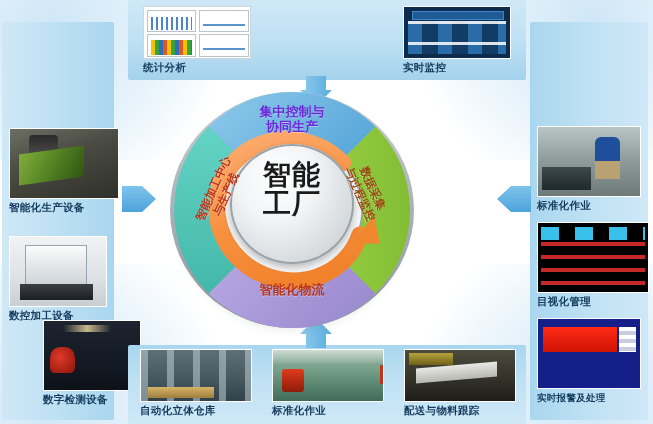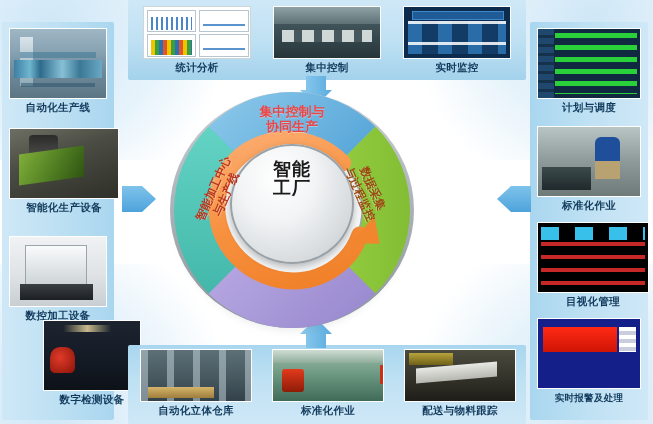--- a/index.html
+++ b/index.html
@@ -29,21 +29,21 @@
   .band.top{left:128px;top:0px;width:398px;height:80px;
     background:linear-gradient(180deg,#cfe8f7 0%,#bfe1f3 50%,#a4d2ec 100%);}
   .band.bottom{left:128px;top:345px;width:398px;height:79px;
     background:linear-gradient(180deg,#a9d6ef 0%,#bfe1f3 45%,#cfe8f7 100%);}
   .band.left{left:2px;top:22px;width:112px;height:398px;
     background:linear-gradient(90deg,#cfe8f7 0%,#bfe1f3 45%,#a9d6ef 100%);}
   .band.right{left:530px;top:22px;width:118px;height:398px;
     background:linear-gradient(90deg,#a9d6ef 0%,#bfe1f3 50%,#cfe8f7 100%);}
 
   
-  .card{position:absolute;text-align:center;}
+  .card{position:absolute;text-align:left;}
   .thumb{width:100%;height:calc(100% - 17px);border:1px solid #ffffff;
     box-sizing:border-box;overflow:hidden;position:relative;background:#7b8a96;}
   .cap{height:17px;line-height:17px;font-size:10.5px;font-weight:bold;color:#123a5c;
     letter-spacing:.3px;white-space:nowrap;}
   .cap.sm{font-size:9.5px;}
   .ph-line{background:
       linear-gradient(180deg,#9fb6c4 0%,#8aa4b4 30%,#6f8c9c 60%,#5c7585 100%);}
   .ph-line:after{content:"";position:absolute;left:4%;top:45%;width:92%;height:26%;
     background:linear-gradient(90deg,#3e7fa3,#6fb6cf 18%,#2e6b8c 30%,#87c0d6 55%,#3a7896 75%,#6aa8c4);
     box-shadow:0 -14px 0 -6px rgba(60,120,150,.55),0 16px 0 -7px rgba(40,80,105,.5);}
@@ -158,32 +158,32 @@
     background:linear-gradient(90deg,#8fcbee,#5aacdf);}
 
   
   #donut{position:absolute;left:168px;top:86px;width:248px;height:248px;}
   .ring-shadow{position:absolute;left:6px;top:10px;width:236px;height:236px;border-radius:50%;
     background:radial-gradient(circle at 50% 55%,rgba(90,100,110,.28),rgba(90,100,110,.05) 70%);
     filter:blur(3px);}
   #donut svg{position:absolute;left:0;top:0;}
   .seg-label{position:absolute;font-weight:bold;color:#cf3a1b;text-align:center;
     line-height:1.18;text-shadow:0 1px 0 rgba(255,255,255,.35);}
-  .seg-label.top{left:62px;top:18px;width:124px;font-size:13px;color:#ef4444;}
+  .seg-label.top{left:62px;top:18px;width:124px;font-size:13px;color:#6d28d9;}
   .seg-label.bottom{left:58px;top:196px;width:132px;font-size:13px;color:#b8351c;}
   .seg-label.left{left:14px;top:92px;width:76px;font-size:11.5px;
     transform:rotate(-66deg);transform-origin:50% 50%;color:#b8351c;}
   .seg-label.right{left:160px;top:92px;width:76px;font-size:11.5px;
     transform:rotate(66deg);transform-origin:50% 50%;color:#9a4a10;}
 
   .inner-hub{position:absolute;left:62px;top:58px;width:124px;height:120px;border-radius:50%;
     background:radial-gradient(ellipse at 38% 28%,#ffffff 0%,#f2f4f5 35%,#d8dcdf 70%,#bfc5c9 100%);
     box-shadow:inset 0 0 0 2px #9aa2a8, 0 3px 7px rgba(0,0,0,.25);}
   .hub-text{position:absolute;left:62px;top:74px;width:124px;text-align:center;
-    font-size:18px;font-weight:bold;color:#1a1a1a;line-height:1.05;letter-spacing:1px;}
+    font-size:28px;font-weight:bold;color:#1a1a1a;line-height:1.05;letter-spacing:1px;}
 </style>
 </head>
 <body>
 
 <div id="stage">
 
   <div class="wash tl"></div>
   <div class="wash tr"></div>
   <div class="wash bl"></div>
   <div class="wash br"></div>
@@ -193,58 +193,46 @@
   <div class="card" style="left:143px;top:6px;width:108px;height:70px;">
     <div class="thumb ph-chart">
       <div class="q q1"></div>
         <div class="q q2"></div>
         <div class="q q3"></div>
         <div class="q q4"></div>
     </div>
     <div class="cap">统计分析</div>
   </div>
 
-  <div class="card" style="left:273px;top:6px;width:108px;height:70px;">
-    <div class="thumb ph-hall"></div>
-    <div class="cap">集中控制</div>
-  </div>
 
   <div class="card" style="left:403px;top:6px;width:108px;height:70px;">
     <div class="thumb ph-mon"></div>
     <div class="cap">实时监控</div>
   </div>
 
   <div class="band left"></div>
 
-  <div class="card" style="left:9px;top:28px;width:98px;height:88px;">
-    <div class="thumb ph-line"></div>
-    <div class="cap">自动化生产线</div>
-  </div>
 
   <div class="card" style="left:9px;top:128px;width:110px;height:88px;">
     <div class="thumb ph-weld"></div>
     <div class="cap">智能化生产设备</div>
   </div>
 
   <div class="card" style="left:9px;top:224px;width:98px;height:88px;margin-top:12px;">
     <div class="thumb ph-cnc"></div>
     <div class="cap">数控加工设备</div>
   </div>
 
   <div class="card" style="left:9px;top:320px;width:98px;height:88px;padding-left:34px;">
     <div class="thumb ph-car"></div>
     <div class="cap">数字检测设备</div>
   </div>
 
   <div class="band right"></div>
 
-  <div class="card" style="left:537px;top:28px;width:104px;height:88px;">
-    <div class="thumb ph-gantt"></div>
-    <div class="cap">计划与调度</div>
-  </div>
 
   <div class="card" style="left:537px;top:126px;width:104px;height:88px;">
     <div class="thumb ph-worker"></div>
     <div class="cap">标准化作业</div>
   </div>
 
   <div class="card" style="left:537px;top:222px;width:112px;height:88px;">
     <div class="thumb ph-black"></div>
     <div class="cap">目视化管理</div>
   </div>
@@ -338,19 +326,20 @@
     </div>
 
     <div class="seg-label top">
         <div>集中控制与</div>
         <div>协同生产</div>
       </div>
     <div class="seg-label right">
         <div>数据采集</div>
         <div>与过程监控</div>
       </div>
+    <div class="seg-label bottom">智能化物流</div>
     <div class="seg-label left">
         <div>智能加工中心</div>
         <div>与生产线</div>
       </div>
   </div>
 
 </div>
 
 </body></html>

